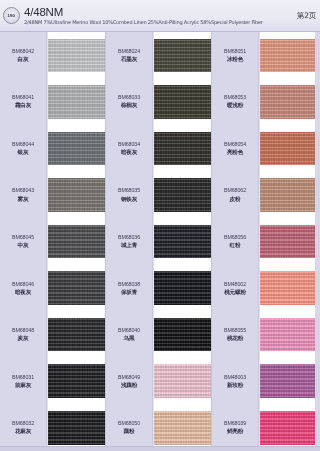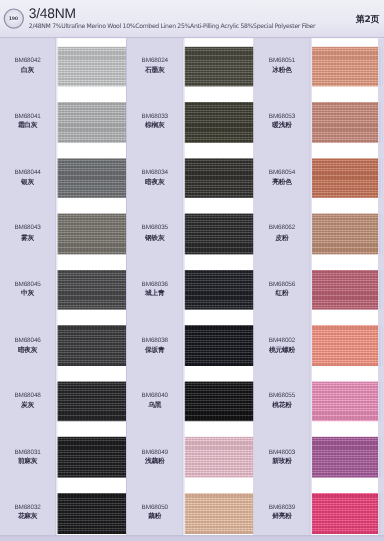--- a/index.html
+++ b/index.html
@@ -49,21 +49,21 @@
   .comp-cn{
     font-size:6.6px;color:#2f2e3e;letter-spacing:-.3px;
     font-weight:bold;
   }
   .line2{
     font-size:5.1px;color:#4c4a5e;letter-spacing:-.25px;
     white-space:nowrap;margin-top:1px;
   }
   .page-no{
     flex:0 0 auto;font-size:7.5px;color:#2b2a3a;
-    font-weight:bold;margin-left:5px;letter-spacing:-.2px;
+    font-weight:normal;margin-left:5px;letter-spacing:-.2px;
   }
 
   
   .grid{
     position:absolute;left:0;top:32px;right:0;bottom:0;
     display:flex;
     background:#d9d7ea;
   }
   .col{
     display:flex;flex-direction:column;
@@ -150,21 +150,21 @@
 <body>
 
 <div class="card">
 
   <div class="header">
     <div class="logo">
       <span>190</span>
     </div>
     <div class="head-text">
       <div class="line1">
-        <span class="code">3/48NM</span>
+        <span class="code">4/48NM</span>
       </div>
       <div class="line2">2/48NM 7%Ultrafine Merino Wool 10%Combed Linen 25%Anti-Pilling Acrylic 58%Special Polyester Fiber</div>
     </div>
     <div class="page-no">第2页</div>
   </div>
 
   <div class="grid">
 
     <div class="col col-1">
       <div class="col-inner">

